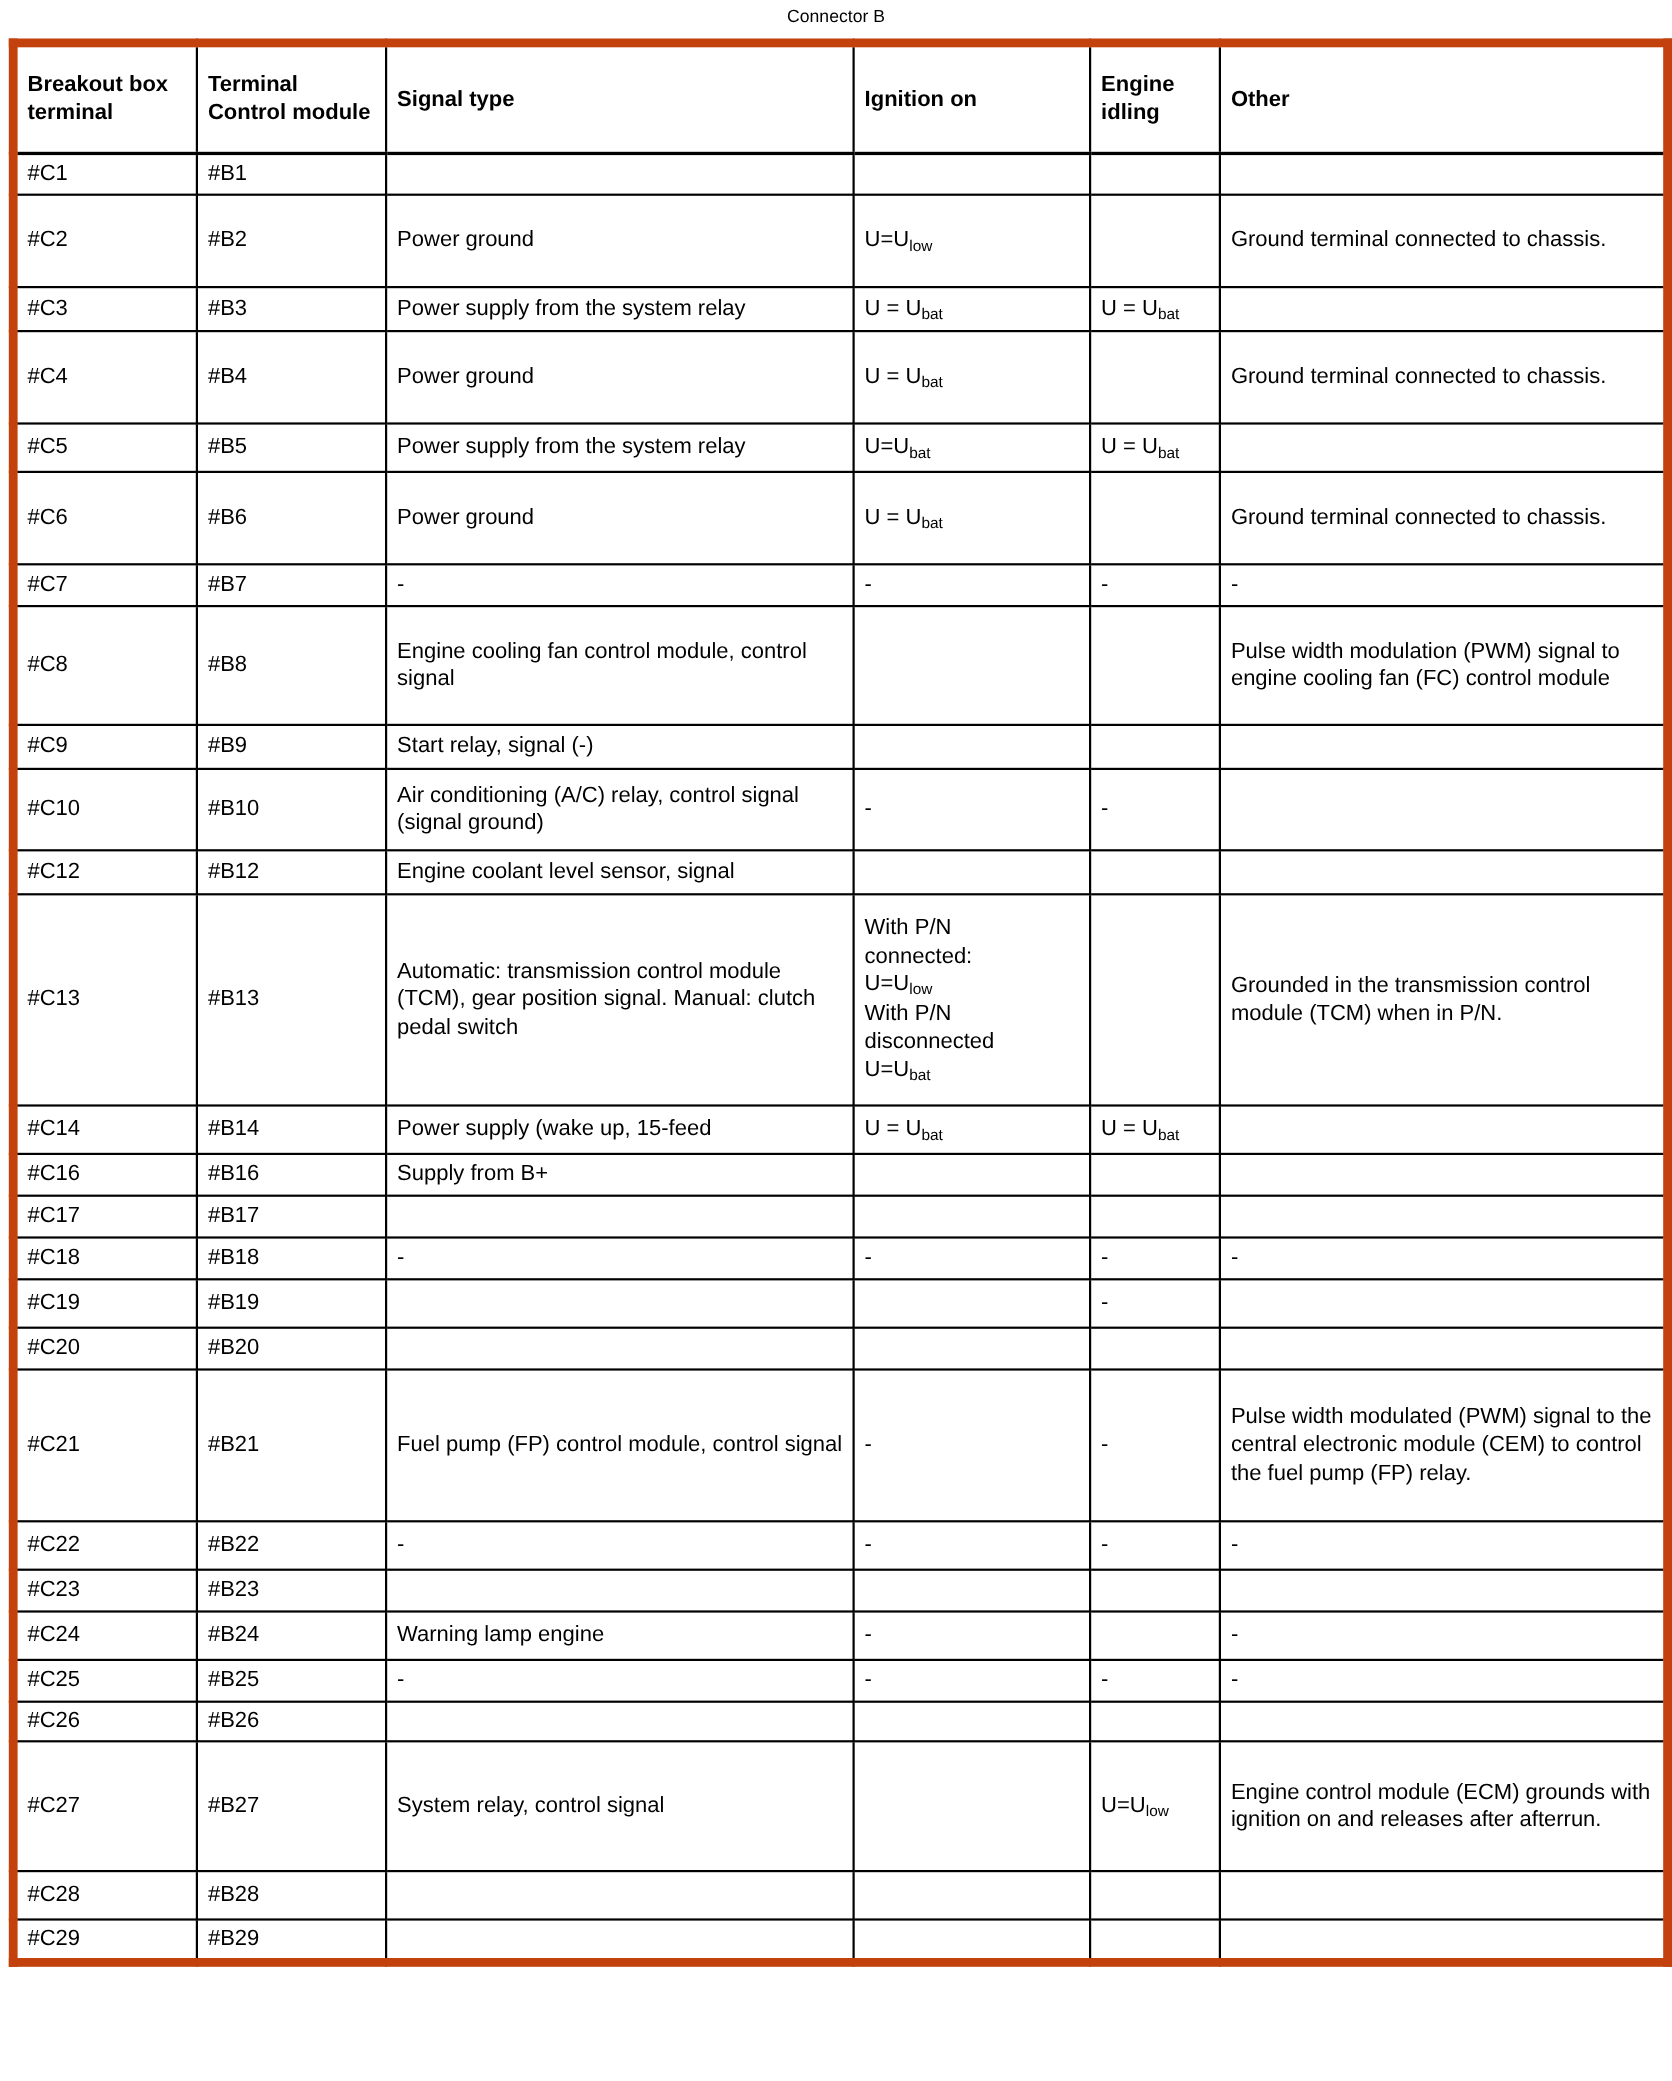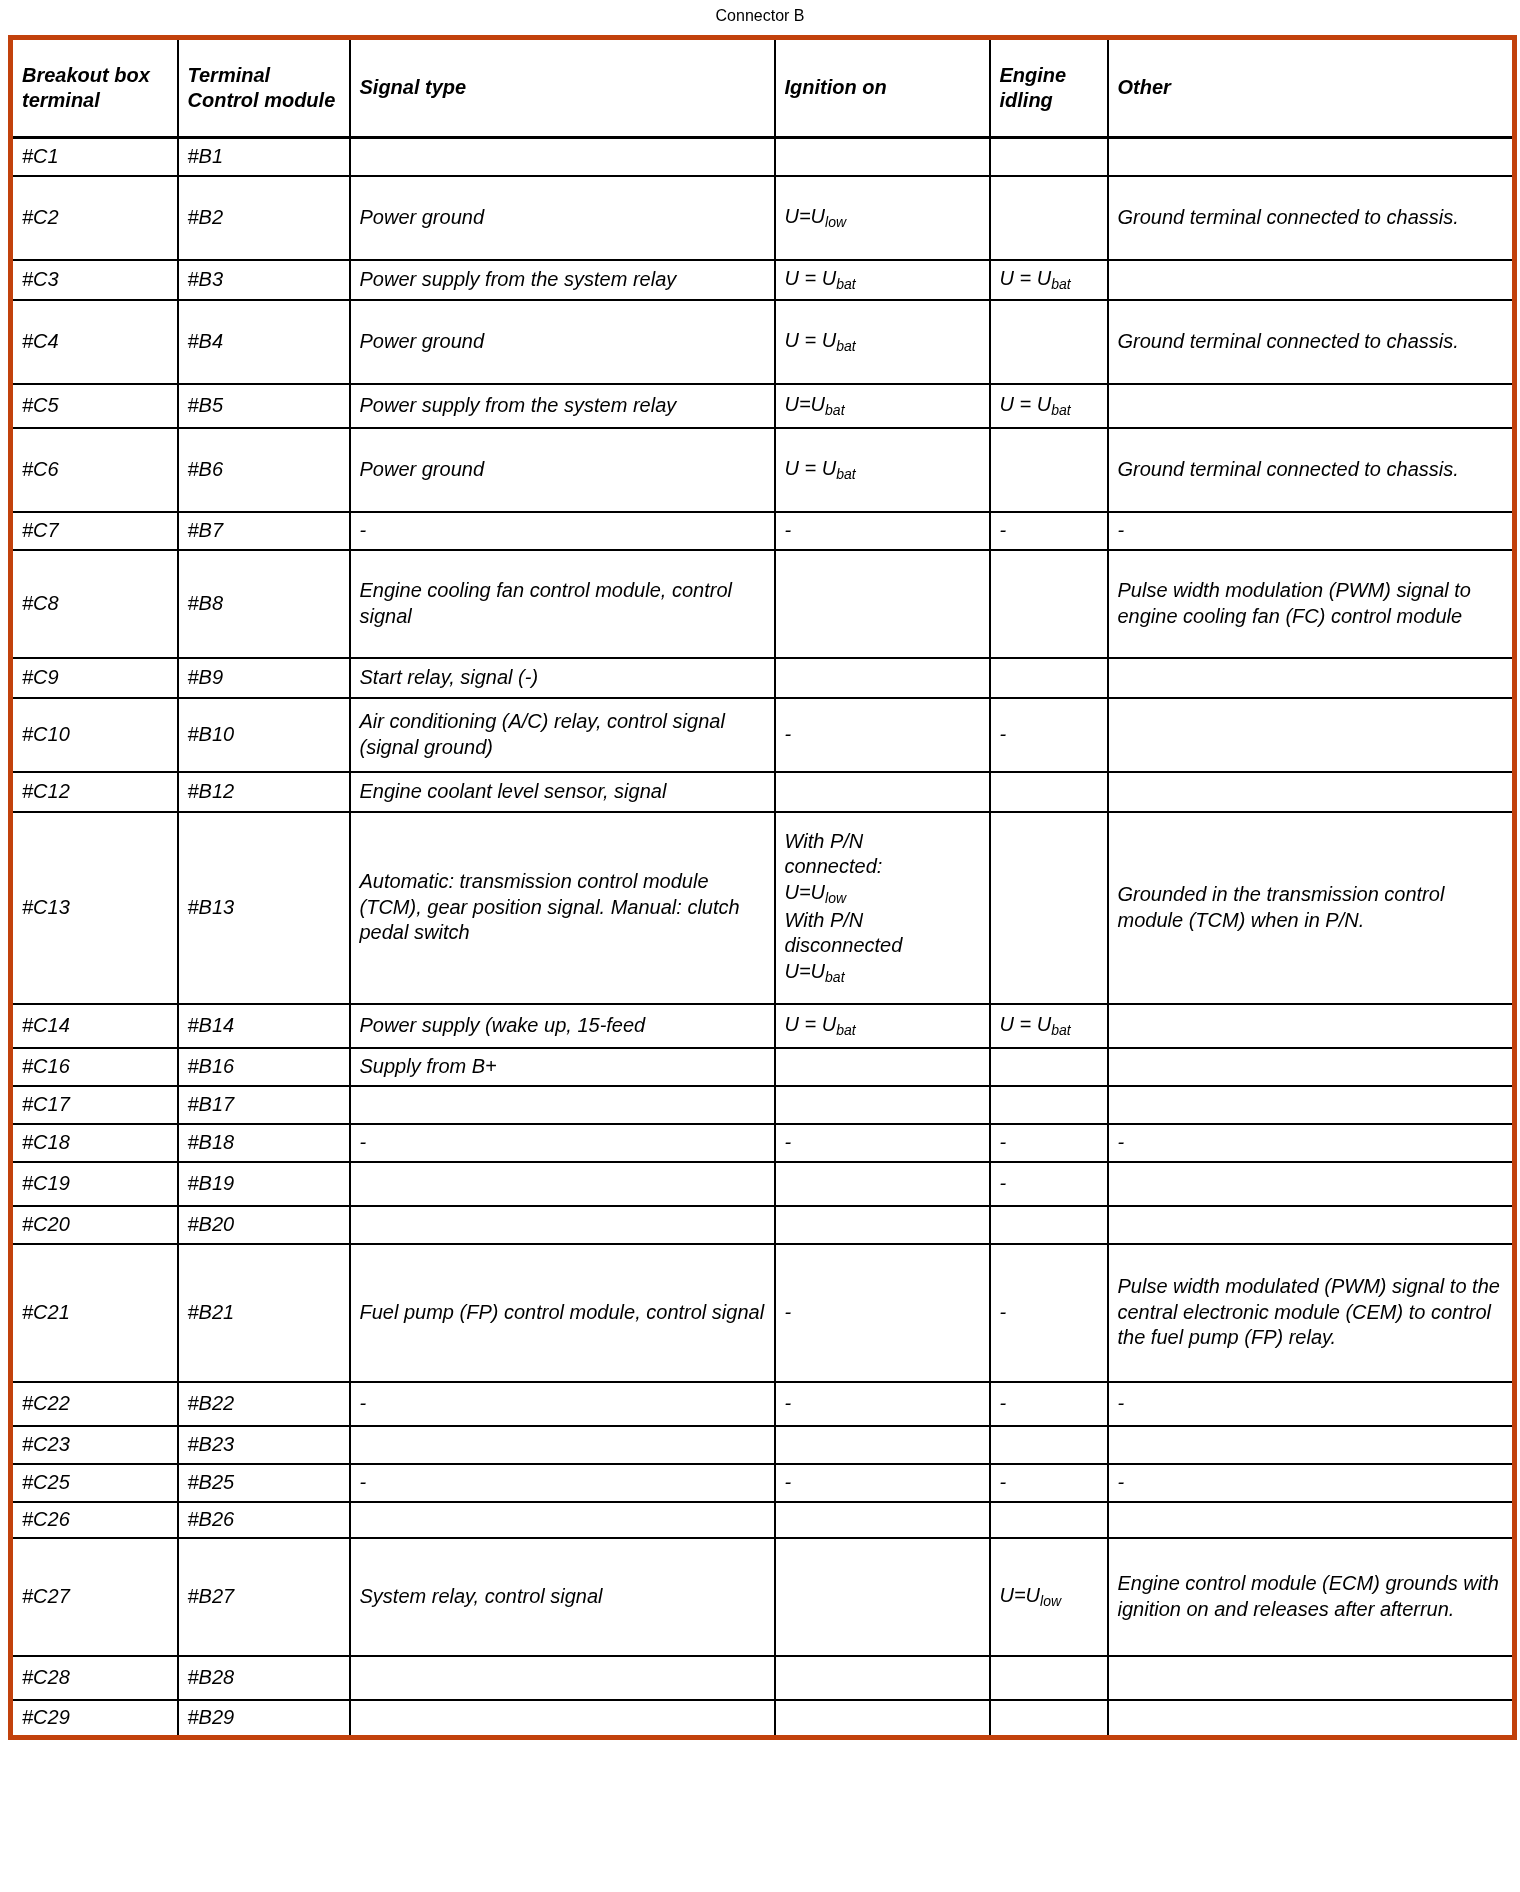--- a/index.html
+++ b/index.html
@@ -20,22 +20,21 @@
     font-size: 16px;
     line-height: 1.2;
     margin: 0 0 10px 0;
     font-weight: normal;
   }
   table.connector {
     border-collapse: collapse;
     table-layout: fixed;
     width: 1504px;
     margin-left: 8px;
-    border: 5px solid #c2410c;
-    font-style: italic;
+    border: 8px solid #c2410c;
   }
   table.connector th,
   table.connector td {
     border: 2px solid #000;
     padding: 4px 9px;
     font-size: 20px;
     line-height: 1.28;
     text-align: left;
     vertical-align: middle;
     word-wrap: break-word;
@@ -239,20 +238,28 @@
           <td>-</td>
         </tr>
         <tr style="height: 38px;">
           <td>#C23</td>
           <td>#B23</td>
           <td></td>
           <td></td>
           <td></td>
           <td></td>
         </tr>
+        <tr style="height: 44px;">
+          <td>#C24</td>
+          <td>#B24</td>
+          <td>Warning lamp engine</td>
+          <td>-</td>
+          <td></td>
+          <td>-</td>
+        </tr>
         <tr style="height: 38px;">
           <td>#C25</td>
           <td>#B25</td>
           <td>-</td>
           <td>-</td>
           <td>-</td>
           <td>-</td>
         </tr>
         <tr style="height: 36px;">
           <td>#C26</td>

